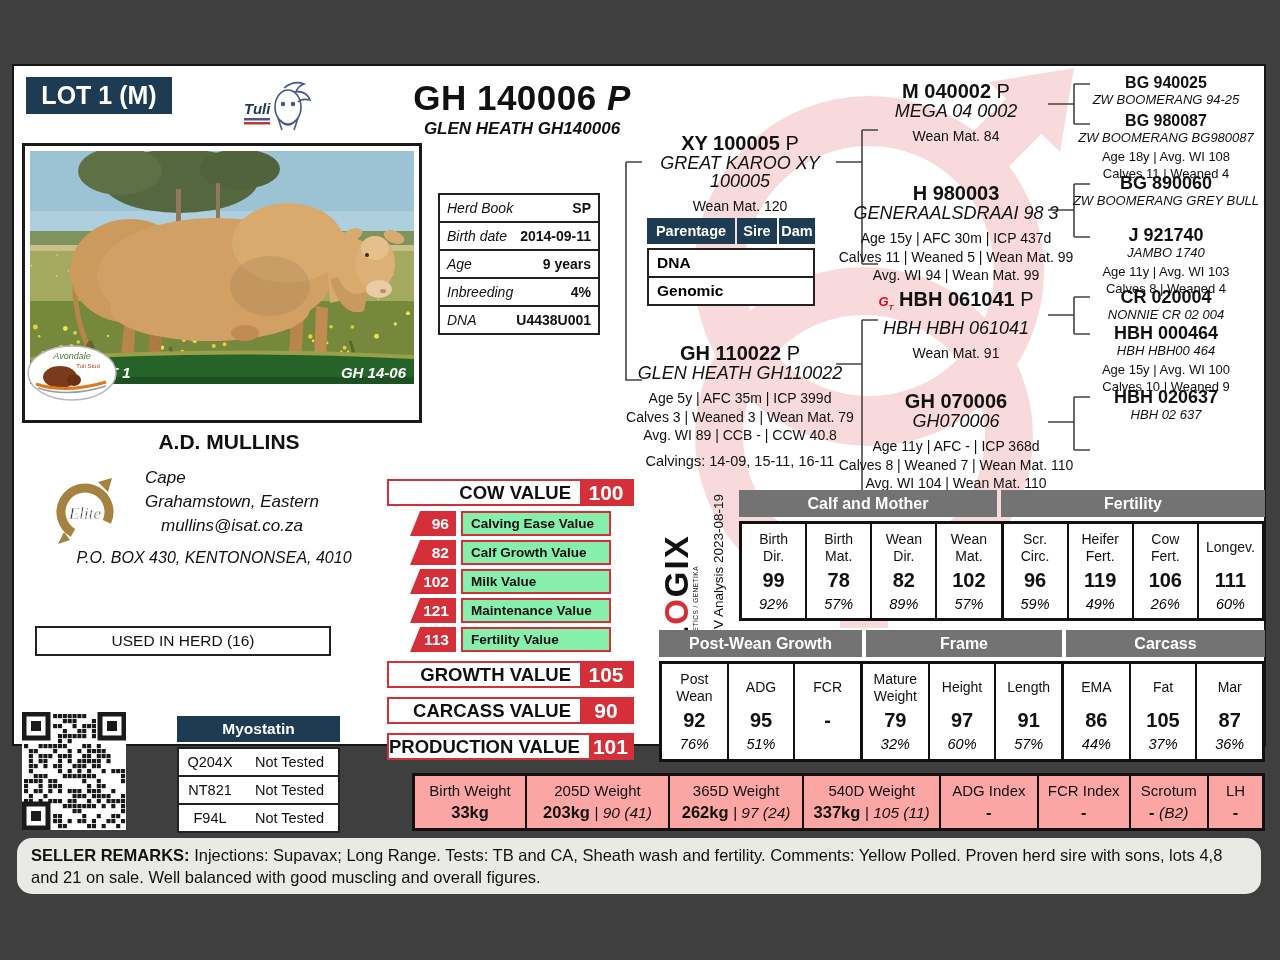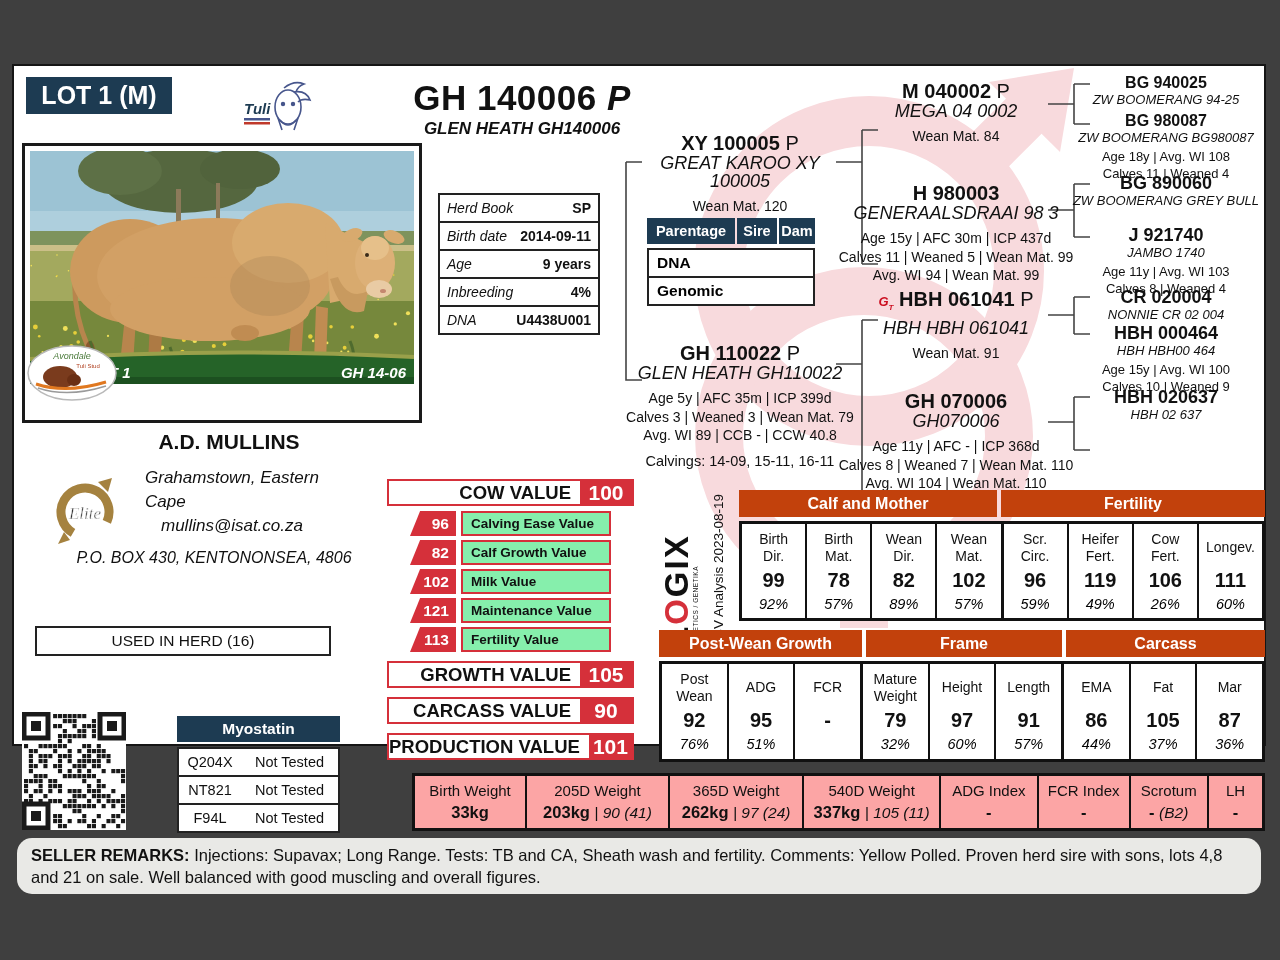--- a/index.html
+++ b/index.html
@@ -53,21 +53,21 @@
   .subval .tag{width:46px;background:#d5303a;color:#fff;font-weight:bold;font-size:15.5px;display:flex;align-items:center;justify-content:flex-end;padding-right:7px;box-sizing:border-box;clip-path:polygon(22% 0,100% 0,100% 100%,0 100%);}
   .subval .lbl{margin-left:5px;width:150px;border:2px solid #d5303a;background:#86efac;display:flex;align-items:center;padding-left:8px;font-weight:bold;font-size:13.5px;color:#111;box-sizing:border-box;}
   
   .vtext{writing-mode:vertical-rl;transform:rotate(180deg);}
   .logix{left:648px;top:415px;height:166px;display:flex;}
   .logix .brand{font-size:33px;font-weight:bold;color:#111;letter-spacing:2px;line-height:30px;}
   .logix .brand .o{color:#d5303a;}
   .logix .gsub{font-size:6.5px;color:#111;letter-spacing:.5px;margin-top:2px;}
   .ebv-note{left:697px;top:415px;height:166px;font-size:13.5px;color:#111;}
   
-  .grp-head{background:#c2410c;color:#fff;font-weight:bold;font-size:16px;display:flex;align-items:center;justify-content:center;height:27px;}
+  .grp-head{background:#737373;color:#fff;font-weight:bold;font-size:16px;display:flex;align-items:center;justify-content:center;height:27px;}
   .ebv-box{border:3px solid #111;background:#fff;display:flex;box-sizing:border-box;}
   .ebv-cell{flex:1;border-right:2px solid #111;display:flex;flex-direction:column;align-items:center;padding-top:5px;}
   .ebv-cell:last-child{border-right:none;}
   .ebv-cell.thick{border-right:3px solid #111;}
   .eh{height:37px;display:flex;flex-direction:column;justify-content:center;text-align:center;font-size:14px;line-height:17px;color:#111;}
   .ev{font-weight:bold;font-size:20px;color:#111;margin-top:3px;}
   .ea{font-style:italic;font-size:14.5px;color:#000000;margin-top:4px;}
   
   .wt-box{left:398px;top:707px;width:853px;height:58px;border:3px solid #111;display:flex;box-sizing:border-box;background:#fca5a5;}
   .wt-cell{border-right:2px solid #111;display:flex;flex-direction:column;align-items:center;justify-content:center;gap:4px;}
@@ -425,25 +425,25 @@
   </div>
 
   <div class="abs owner-name z2">A.D. MULLINS</div>
   <svg class="abs z2" style="left:40px;top:408px;" width="62" height="76">
     <circle cx="31" cy="38" r="24" fill="none" stroke="#a5823f" stroke-width="9" stroke-dasharray="110 40" transform="rotate(120 31 38)"></circle>
     <polygon points="44,8 58,4 54,18" fill="#a5823f"></polygon>
     <polygon points="16,66 4,70 10,58" fill="#a5823f"></polygon>
     <text x="31" y="45" font-size="17" font-style="italic" font-family="'Liberation Serif',serif" fill="#2a2a2a" text-anchor="middle" stroke="#fff" stroke-width="0.5">Elite</text>
   </svg>
   <div class="abs owner-lines z2">
+    <div>Cape</div>
     <div>Grahamstown, Eastern</div>
-    <div>Cape</div>
     <div class="owner-email">mullins@isat.co.za</div>
   </div>
-  <div class="abs owner-addr z2">P.O. BOX 430, KENTONONSEA, 4806</div>
+  <div class="abs owner-addr z2">P.O. BOX 430, KENTONONSEA, 4010</div>
   <div class="abs used-box z2">USED IN HERD (16)</div>
 
   <div class="abs bigval z2" style="top:413px;">
     <div class="bvl">COW VALUE</div>
     <div class="bvv">100</div>
   </div>
   <div class="abs subval z2" style="top:445px;">
     <div class="tag">96</div>
     <div class="lbl">Calving Ease Value</div>
   </div>

